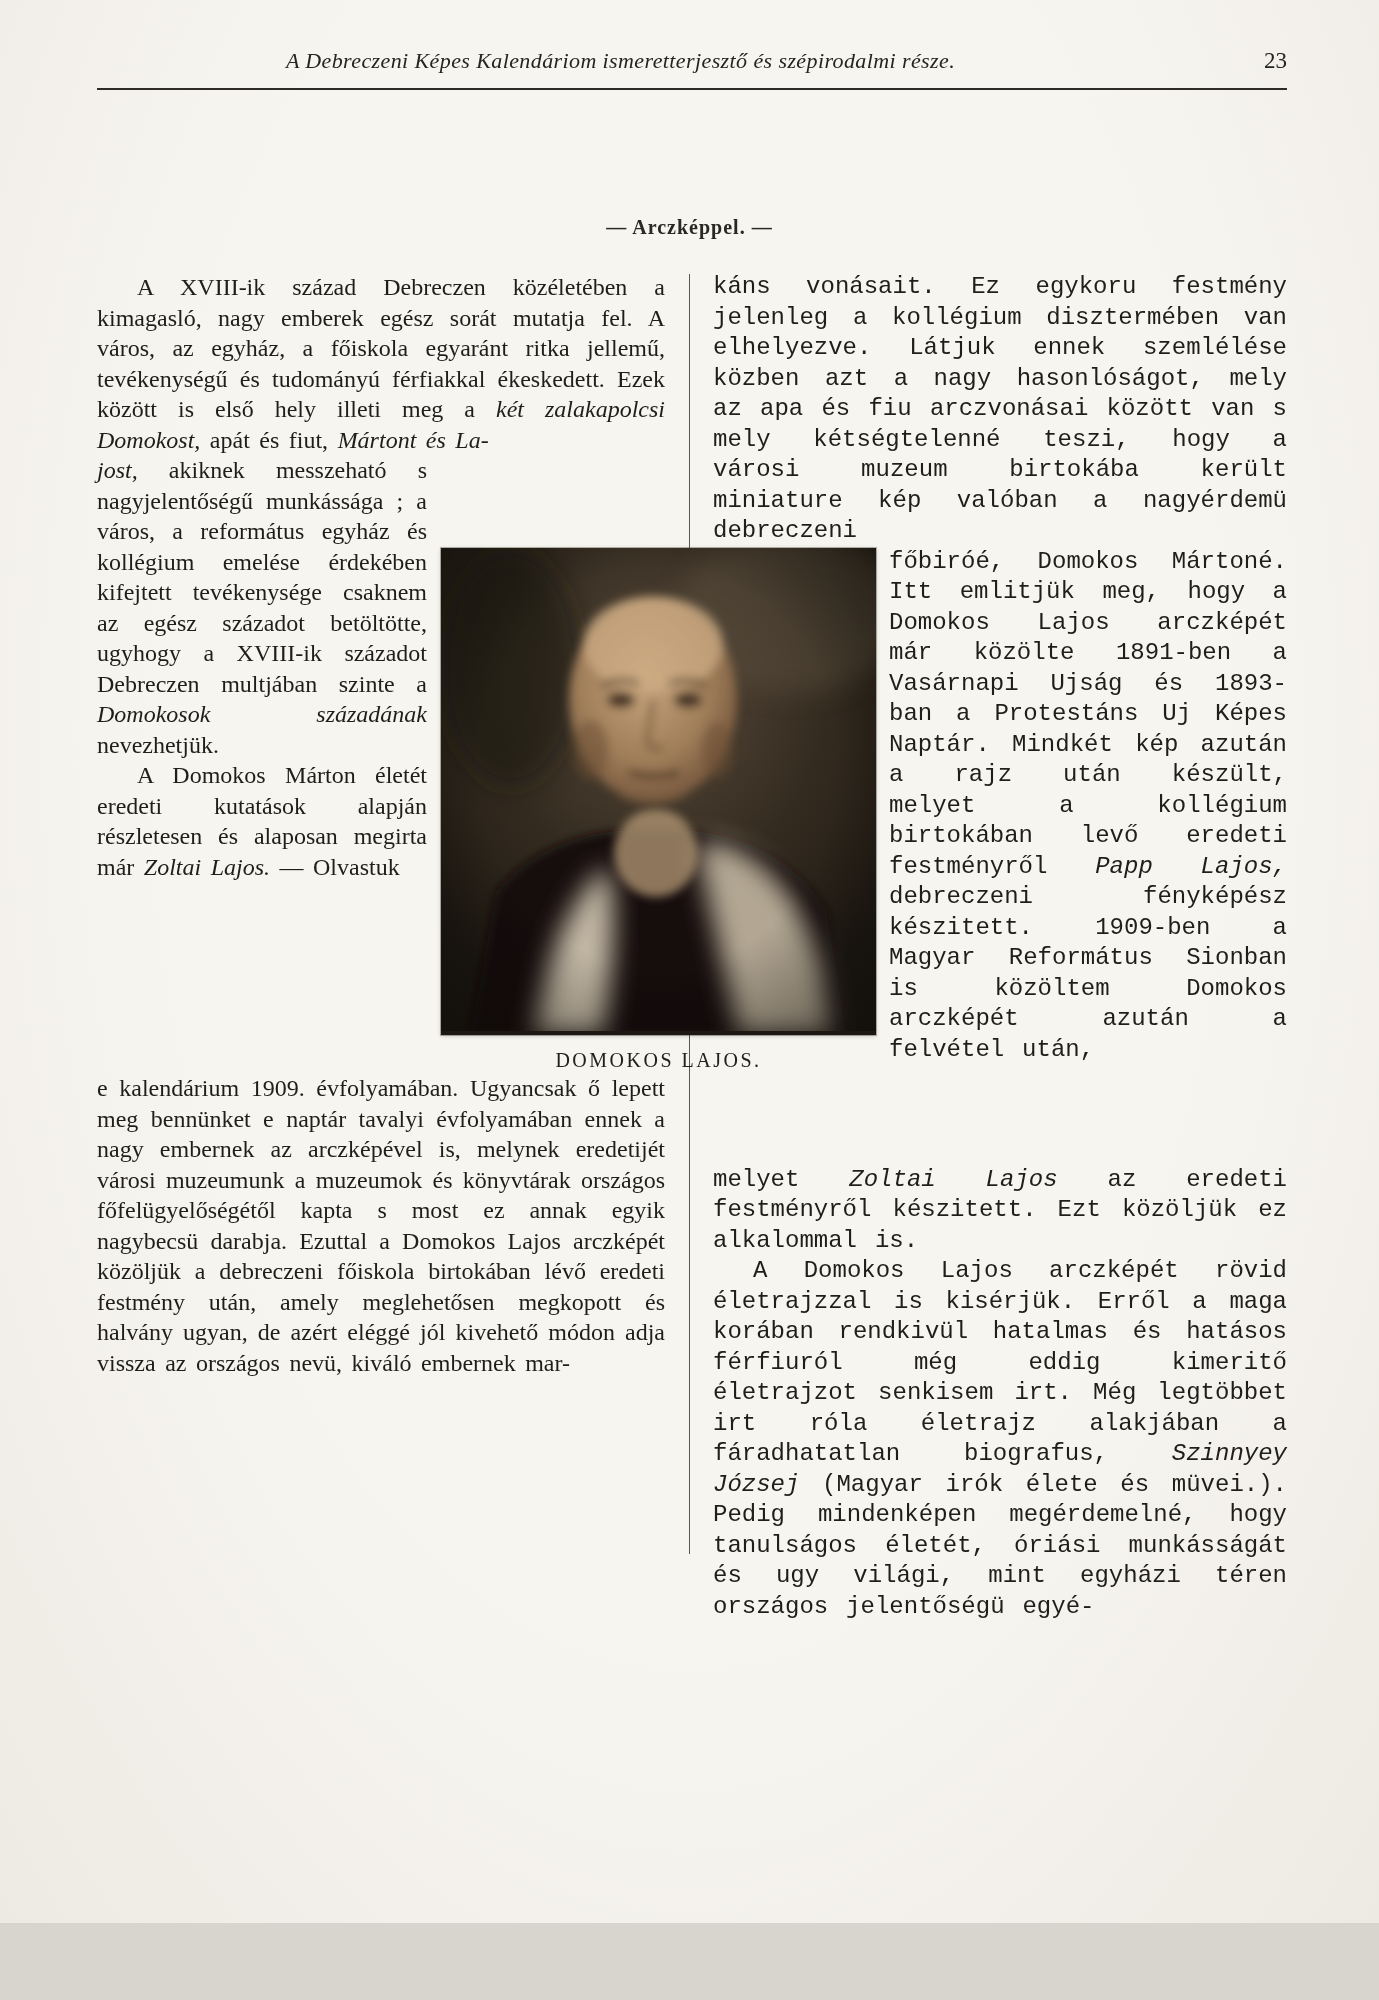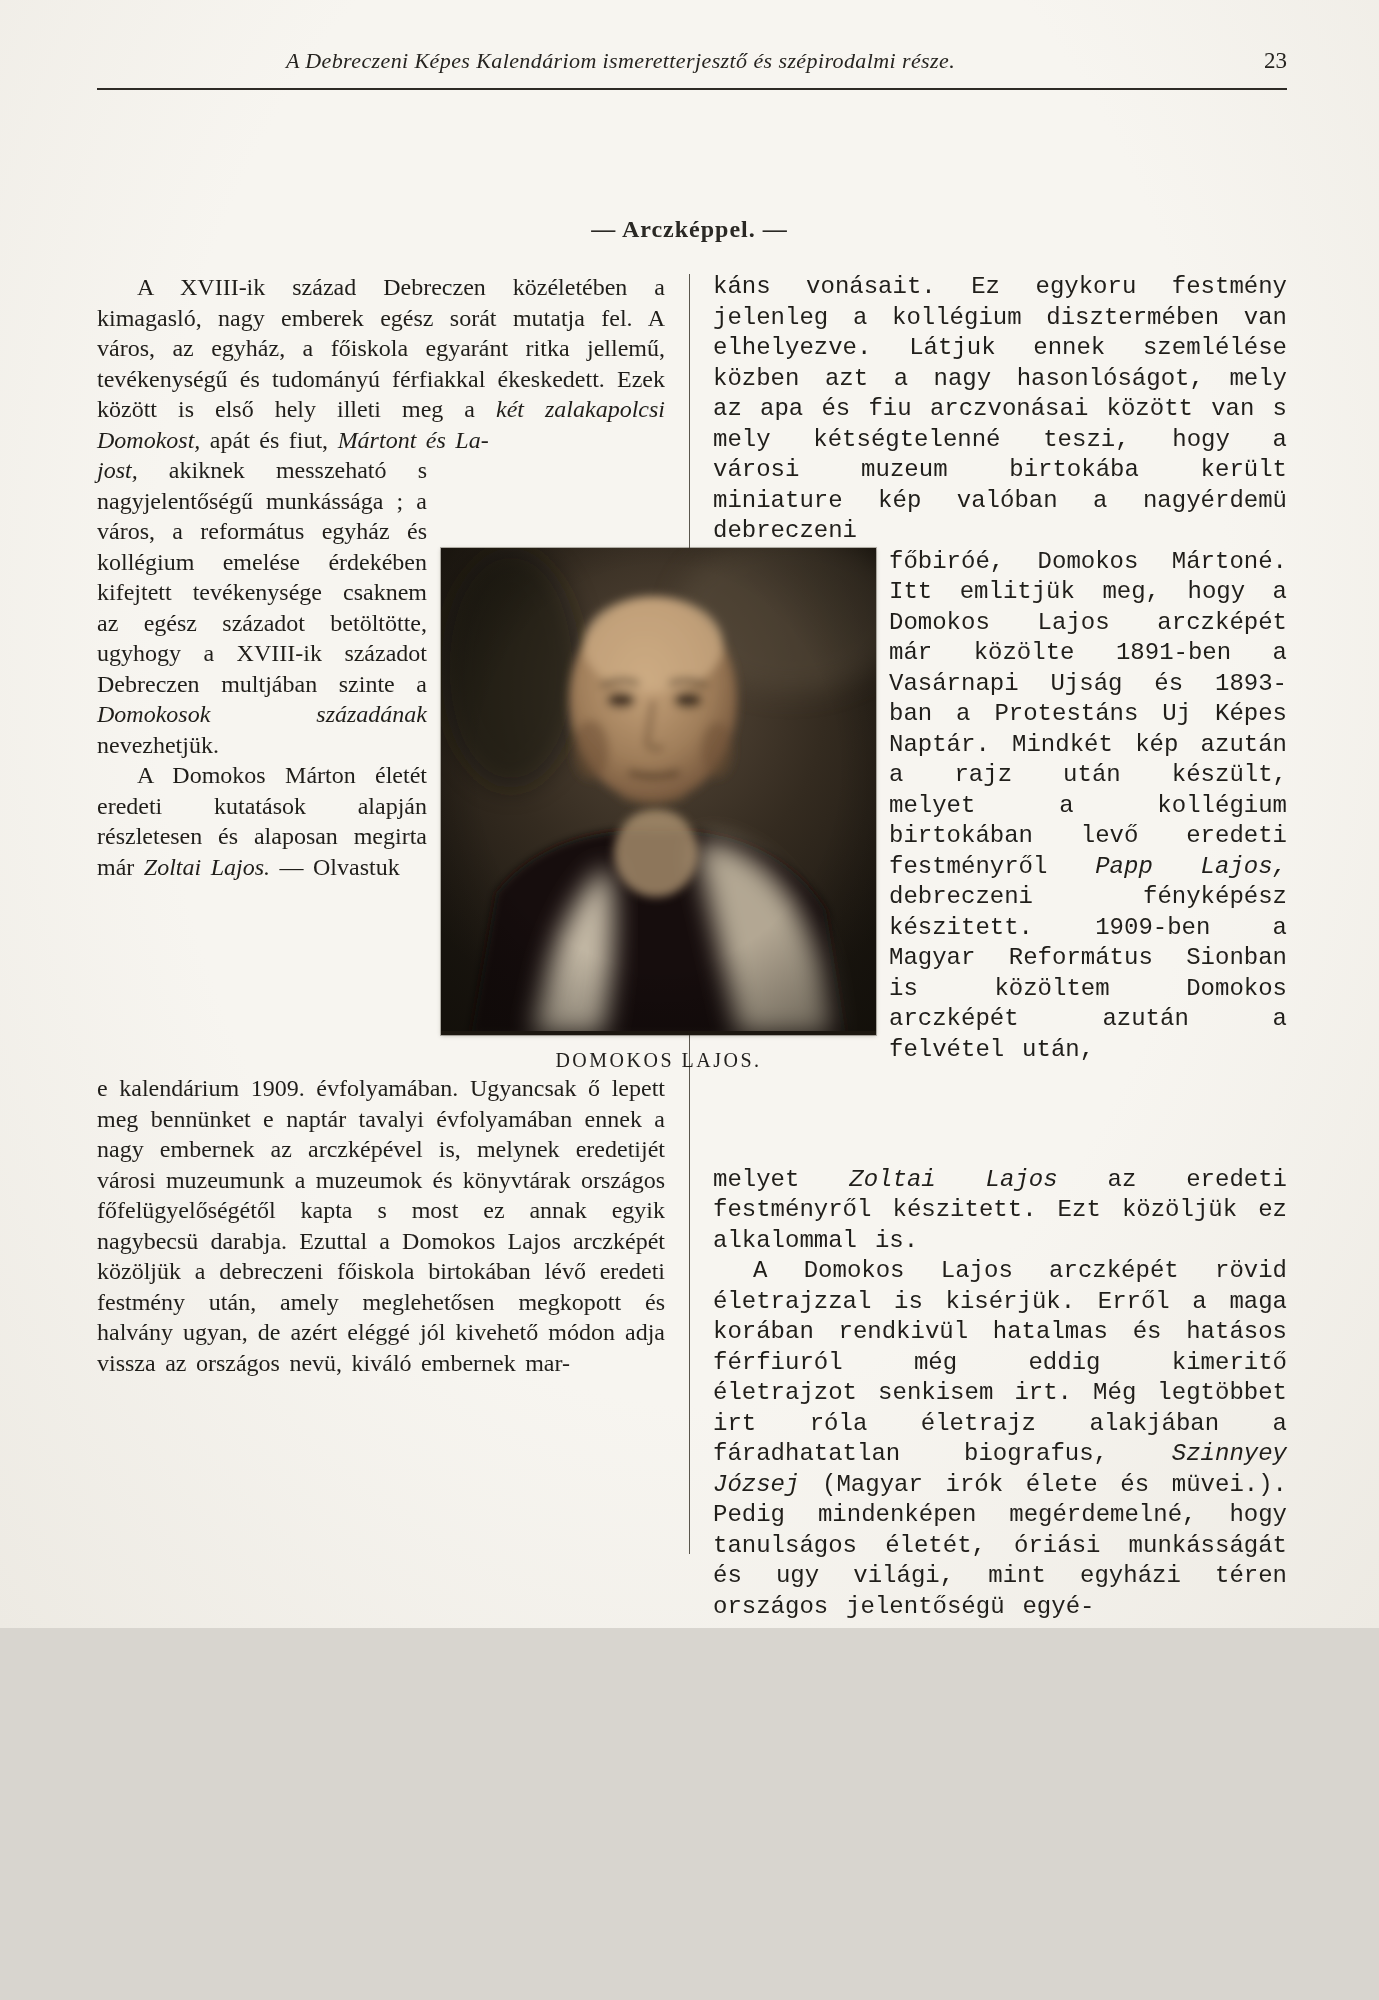--- a/index.html
+++ b/index.html
@@ -1,19 +1,19 @@
 <!DOCTYPE html>
 <html lang="hu" style="--paper: #f7f5f0; --ink: #1e1c19;"><head>
 <meta charset="utf-8">
 <style>
   html, body { margin: 0; padding: 0; background: #d8d5cf; }
   .page {
     position: relative;
     width: 1379px;
-    height: 1628px;
+    height: 1923px;
     margin: 0 auto;
     background: radial-gradient(ellipse at 50% 38%, var(--paper, #f7f5f0) 55%, #edeae3 100%);
     font-family: "Liberation Serif", "DejaVu Serif", serif;
     color: var(--ink, #1e1c19);
     overflow: hidden;
   }
   .running-header {
     position: absolute; top: 48px; left: 97px; right: 92px;
     display: flex; align-items: baseline;
   }
@@ -26,21 +26,21 @@
     position: absolute; top: 88px; left: 97px; right: 92px;
     height: 2px; background: #2e2b26;
   }
   .article-title {
     position: absolute; top: 140px; left: 0; width: 100%; margin: 0;
     text-align: center; font-size: 43px; font-weight: bold; letter-spacing: 0.5px;
     color: #23211d;
   }
   .article-subtitle {
     position: absolute; top: 216px; left: 0; width: 100%;
-    text-align: center; font-size: 24px; font-weight: bold; letter-spacing: 1px;
+    text-align: center; font-size: 20px; font-weight: bold; letter-spacing: 1px;
     color: #2a2824;
   }
   .column-divider {
     position: absolute; top: 274px; left: 689px;
     width: 1px; height: 1280px; background: #5a564d;
   }
   .columns {
     position: absolute; top: 272px; left: 97px; width: 1190px;
     display: flex; gap: 48px; z-index: 1;
   }

